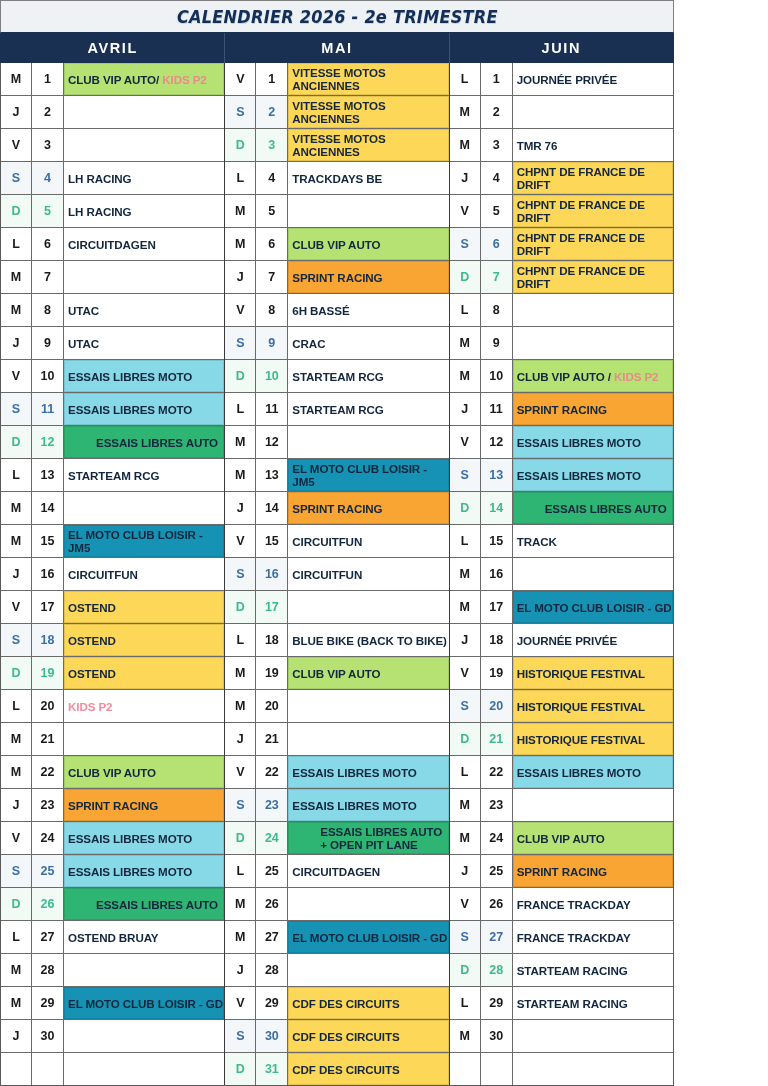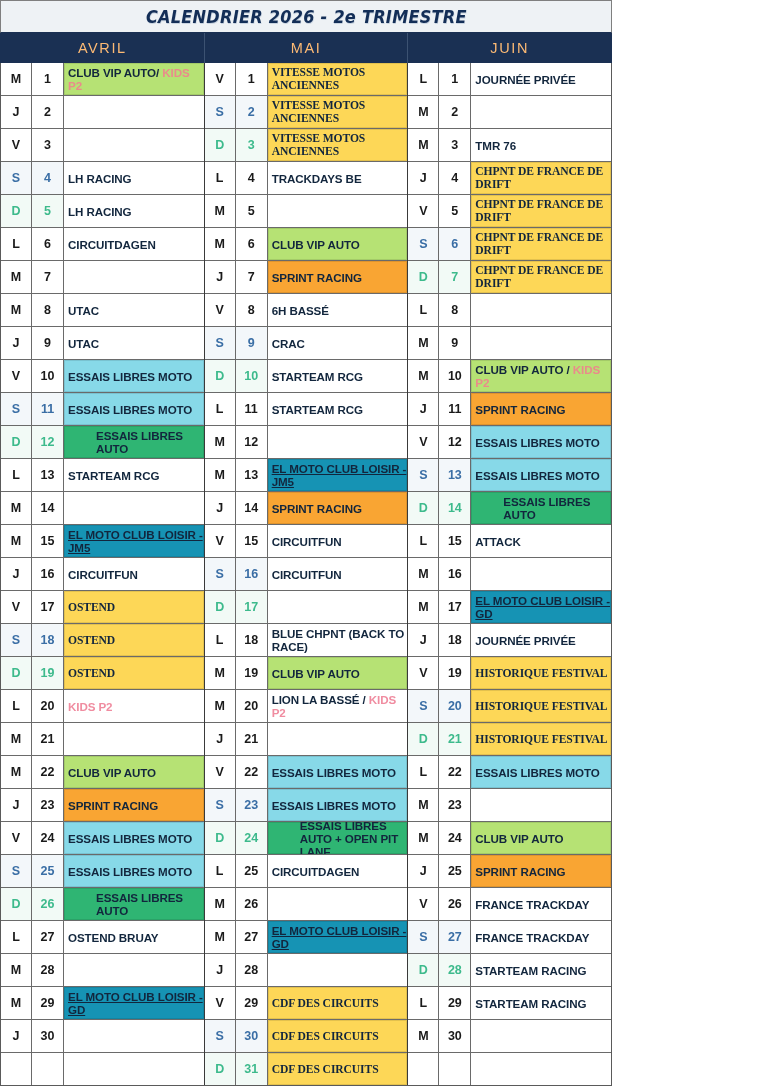--- a/index.html
+++ b/index.html
@@ -3,21 +3,21 @@
 <meta charset="utf-8">
 <style>
   * { box-sizing: border-box; margin: 0; padding: 0; }
   html, body {
     width: 768px;
     height: 1086px;
     background: #ffffff;
     font-family: "Liberation Sans", sans-serif;
   }
   #cal {
-    width: 612px;
+    width: 674px;
     height: 1086px;
     display: flex;
     flex-direction: column;
     background: #ffffff;
     justify-content: center;
   }
 
   
   .title-bar {
     height: 33px;
@@ -47,23 +47,23 @@
     display: flex;
     background: #1a3053;
     border-left: 1px solid #1a3053;
     border-right: 1px solid #1a3053;
   }
   .month-header .mh {
     flex: 1 1 0;
     display: flex;
     align-items: center;
     justify-content: center;
-    color: #fdba74;
+    color: #ffffff;
     font-size: 14.5px;
-    font-weight: normal;
+    font-weight: bold;
     letter-spacing: 1.6px;
     border-right: 1px solid #3c5272;
   }
   .month-header .mh:last-child { border-right: none; }
 
   
   .body {
     flex: 1 1 auto;
     display: flex;
     border-left: 1px solid #5a5a5a;
@@ -123,23 +123,23 @@
   }
   .c-ev .evtext { display: block; }
 
   
   .row.sat .c-day, .row.sat .c-num { background: #f3f7fa; color: #3a6ea5; }
   .row.sun .c-day, .row.sun .c-num { background: #f2faf6; color: #3dba8c; }
 
   
   .hl-green  { background: #b6e274 !important; }
   .hl-cyan   { background: #87d9e8 !important; }
-  .hl-teal   { background: #1693b4 !important; text-decoration: underline; }
+  .hl-teal   { background: #1693b4 !important; }
   .hl-emerald{ background: #2fb573 !important; padding-left: 32px; }
-  .hl-yellow { background: #fdd757 !important; font-family: Liberation Serif, serif; }
+  .hl-yellow { background: #fdd757 !important; }
   .hl-orange { background: #f9a533 !important; }
 
   
   .hl-green, .hl-cyan, .hl-teal, .hl-emerald, .hl-yellow, .hl-orange {
     box-shadow: inset 0 0 0 1px rgba(0,0,0,0.10);
   }
 
   .kids { color: #f08ca0; font-weight: bold; }
   .c-ev.hl-green .kids { color: #ea8b8b; }
 </style>
@@ -492,36 +492,33 @@
           </div>
         </div>
         <div class="row sun">
           <div class="c-day">D</div>
           <div class="c-num">17</div>
         </div>
         <div class="row">
           <div class="c-day">L</div>
           <div class="c-num">18</div>
           <div class="c-ev">
-            <span class="evtext">BLUE CHPNT (BACK TO RACE)</span>
+            <span class="evtext">BLUE BIKE (BACK TO BIKE)</span>
           </div>
         </div>
         <div class="row">
           <div class="c-day">M</div>
           <div class="c-num">19</div>
           <div class="c-ev hl-green">
             <span class="evtext">CLUB VIP AUTO</span>
           </div>
         </div>
         <div class="row">
           <div class="c-day">M</div>
           <div class="c-num">20</div>
-          <div class="c-ev">
-            <span class="evtext">LION LA BASSÉ / <span class="kids">KIDS P2</span></span>
-          </div>
         </div>
         <div class="row">
           <div class="c-day">J</div>
           <div class="c-num">21</div>
           <div class="c-ev">
             <span class="evtext"></span>
           </div>
         </div>
         <div class="row">
           <div class="c-day">V</div>
@@ -690,21 +687,21 @@
           <div class="c-day">D</div>
           <div class="c-num">14</div>
           <div class="c-ev hl-emerald">
             <span class="evtext">ESSAIS LIBRES AUTO</span>
           </div>
         </div>
         <div class="row">
           <div class="c-day">L</div>
           <div class="c-num">15</div>
           <div class="c-ev">
-            <span class="evtext">ATTACK</span>
+            <span class="evtext">TRACK</span>
           </div>
         </div>
         <div class="row">
           <div class="c-day">M</div>
           <div class="c-num">16</div>
           <div class="c-ev">
             <span class="evtext"></span>
           </div>
         </div>
         <div class="row">

